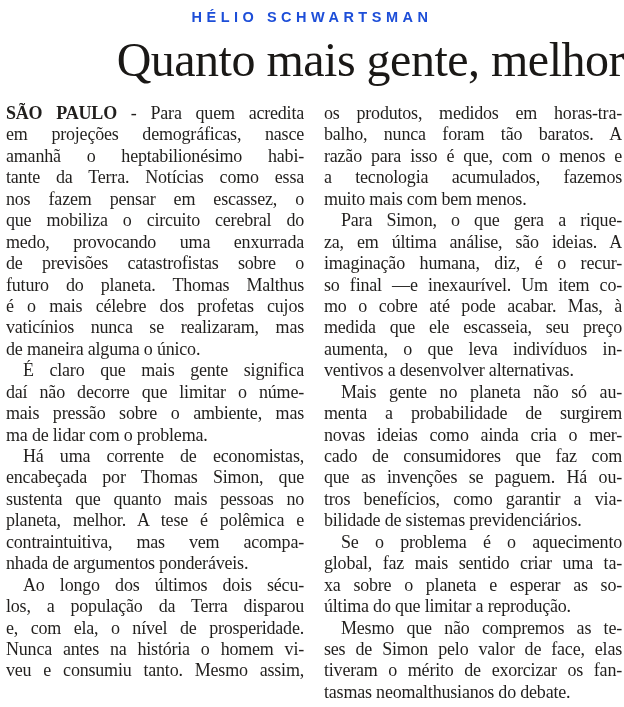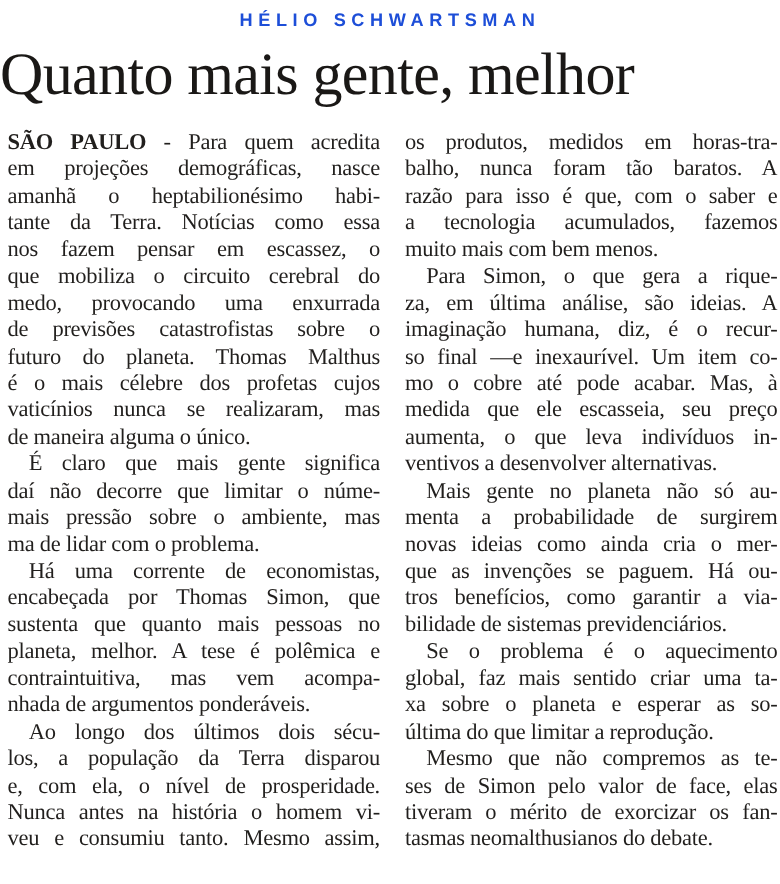--- a/index.html
+++ b/index.html
@@ -15,21 +15,21 @@
     padding-top: 9px;
     text-align: center;
     font-family: "Liberation Sans", sans-serif;
     font-weight: bold;
     font-size: 14.5px;
     letter-spacing: 4.5px;
     color: #1d4ed8;
   }
   .headline {
     margin: 9px 0 0 0;
-    text-align: left;
+    text-align: right;
     font-family: "Liberation Serif", serif;
     font-weight: normal;
     font-size: 48px;
     line-height: 52px;
     letter-spacing: -0.5px;
     color: #1a1816;
   }
   .body-cols {
     display: flex;
     gap: 20px;
@@ -90,34 +90,35 @@
         <div class="line end">nhada de argumentos ponderáveis.</div>
         <div class="line indent">Ao longo dos últimos dois sécu-</div>
         <div class="line">los, a população da Terra disparou</div>
         <div class="line">e, com ela, o nível de prosperidade.</div>
         <div class="line">Nunca antes na história o homem vi-</div>
         <div class="line">veu e consumiu tanto. Mesmo assim,</div>
       </div>
     <div class="col">
         <div class="line">os produtos, medidos em horas-tra-</div>
         <div class="line">balho, nunca foram tão baratos. A</div>
-        <div class="line">razão para isso é que, com o saber e</div>
+        <div class="line">razão para isso é que, com o menos e</div>
         <div class="line">a tecnologia acumulados, fazemos</div>
         <div class="line end">muito mais com bem menos.</div>
         <div class="line indent">Para Simon, o que gera a rique-</div>
         <div class="line">za, em última análise, são ideias. A</div>
         <div class="line">imaginação humana, diz, é o recur-</div>
         <div class="line">so final —e inexaurível. Um item co-</div>
         <div class="line">mo o cobre até pode acabar. Mas, à</div>
         <div class="line">medida que ele escasseia, seu preço</div>
         <div class="line">aumenta, o que leva indivíduos in-</div>
         <div class="line end">ventivos a desenvolver alternativas.</div>
         <div class="line indent">Mais gente no planeta não só au-</div>
         <div class="line">menta a probabilidade de surgirem</div>
         <div class="line">novas ideias como ainda cria o mer-</div>
+        <div class="line">cado de consumidores que faz com</div>
         <div class="line">que as invenções se paguem. Há ou-</div>
         <div class="line">tros benefícios, como garantir a via-</div>
         <div class="line end">bilidade de sistemas previdenciários.</div>
         <div class="line indent">Se o problema é o aquecimento</div>
         <div class="line">global, faz mais sentido criar uma ta-</div>
         <div class="line">xa sobre o planeta e esperar as so-</div>
         <div class="line end">última do que limitar a reprodução.</div>
         <div class="line indent">Mesmo que não compremos as te-</div>
         <div class="line">ses de Simon pelo valor de face, elas</div>
         <div class="line">tiveram o mérito de exorcizar os fan-</div>

